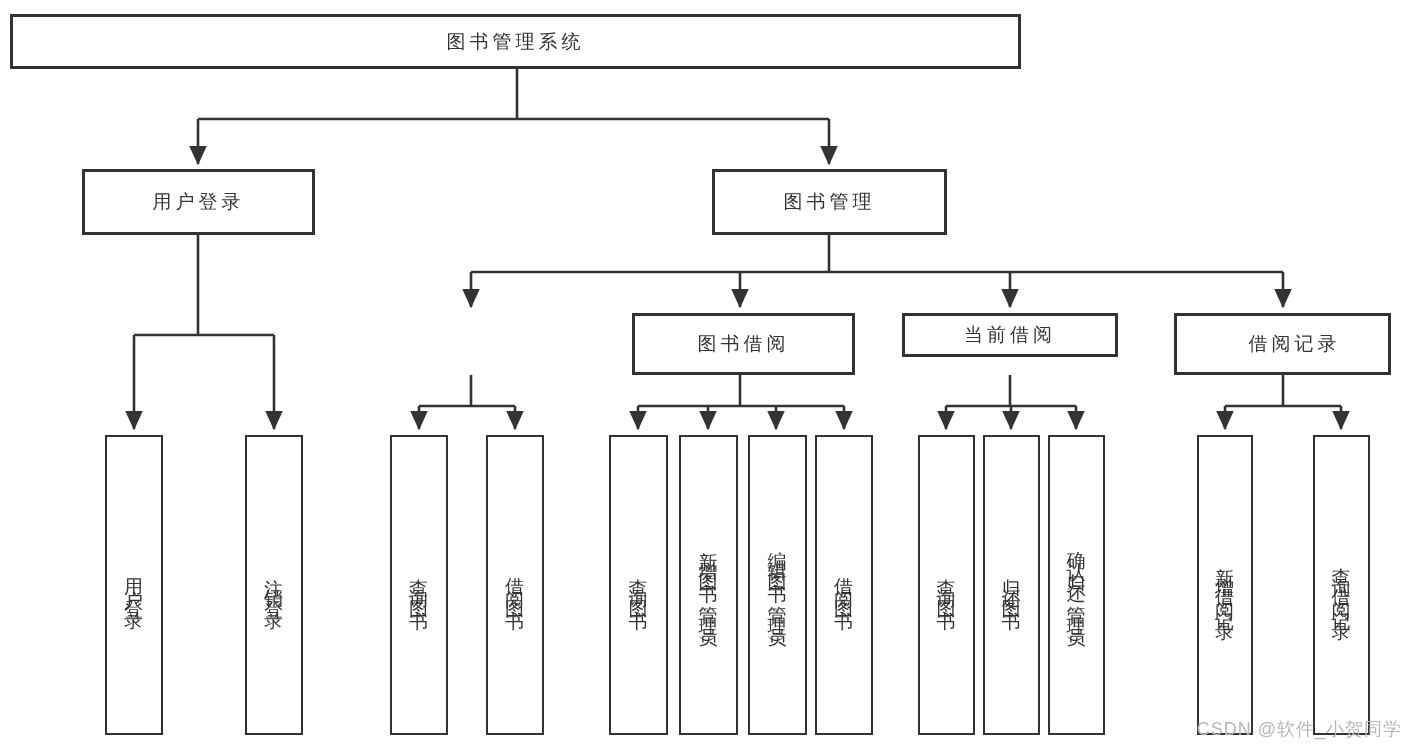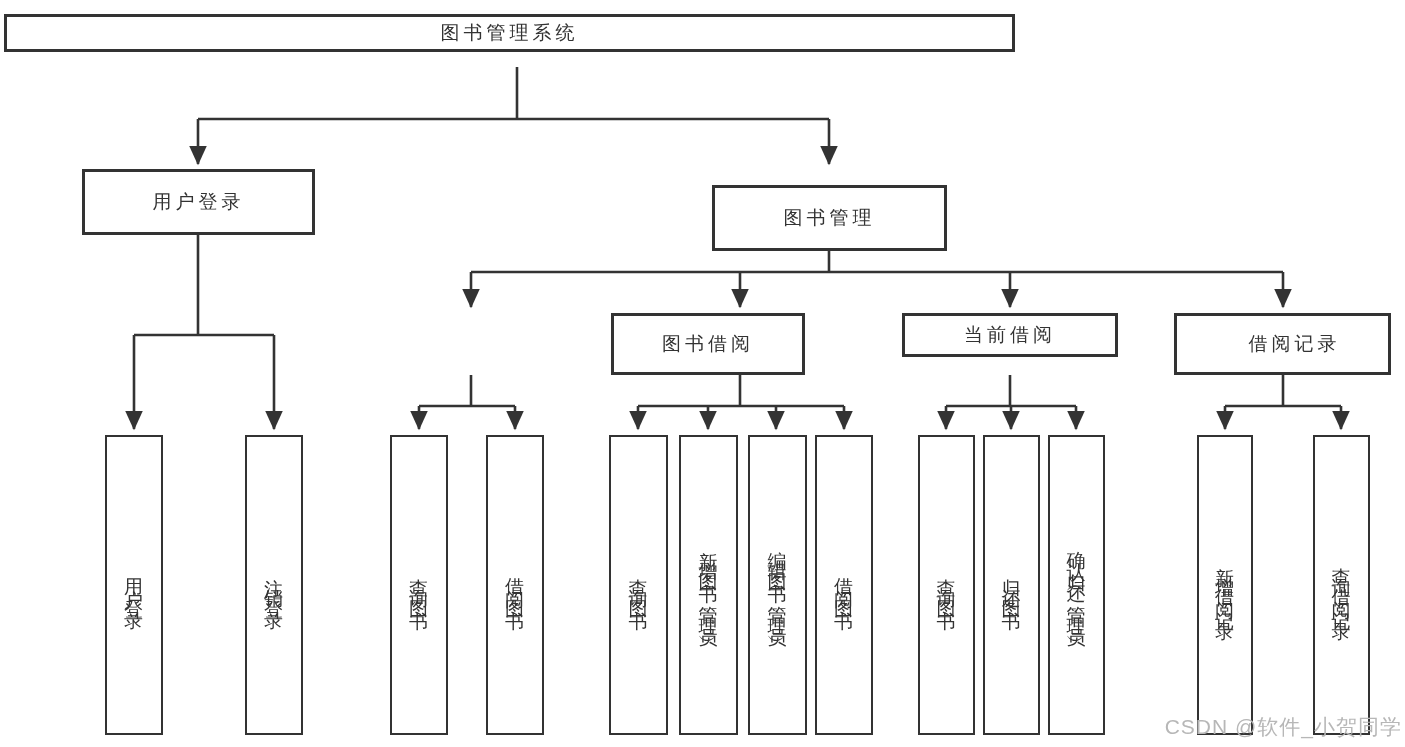--- a/index.html
+++ b/index.html
@@ -63,21 +63,21 @@
     text-orientation:mixed;
     font-size:19px;
     letter-spacing:11px;
     line-height:1;
     color:var(--text);
   }
   .watermark{
     position:absolute;
     right:3px;
     bottom:6px;
-    font-size:21px;
+    font-size:18px;
     letter-spacing:1px;
     color:var(--wm);
     white-space:nowrap;
   }
 </style>
 </head>
 <body>
 
 <div class="stage">
 
@@ -136,26 +136,26 @@
     </g>
 
     <g>
       <path d="M1283,375 L1283,406"></path>
       <path d="M1225,406 L1341,406"></path>
       <path d="M1225,406 L1225,429" marker-end="url(#arrow)"></path>
       <path d="M1341,406 L1341,429" marker-end="url(#arrow)"></path>
     </g>
   </svg>
 
-  <div class="hbox" style="left:4px;top:14px;width:1011px;height:38px;">图书管理系统</div>
+  <div class="hbox" style="left:10px;top:14px;width:1011px;height:55px;">图书管理系统</div>
 
   <div class="hbox" style="left:82px;top:169px;width:233px;height:66px;">用户登录</div>
-  <div class="hbox" style="left:712px;top:169px;width:235px;height:66px;margin-top:16px;">图书管理</div>
-
-  <div class="hbox" style="left:611px;top:313px;width:194px;height:62px;">图书借阅</div>
+  <div class="hbox" style="left:712px;top:169px;width:235px;height:66px;">图书管理</div>
+
+  <div class="hbox" style="left:632px;top:313px;width:223px;height:62px;">图书借阅</div>
   <div class="hbox" style="left:902px;top:313px;width:216px;height:44px;">当前借阅</div>
   <div class="hbox" style="left:1174px;top:313px;width:217px;height:62px;padding-left:24px;">借阅记录</div>
 
   <div class="vbox" style="left:105px;width:58px;">
     <span>用户登录</span>
   </div>
   <div class="vbox" style="left:245px;width:58px;">
     <span>注销登录</span>
   </div>
 

